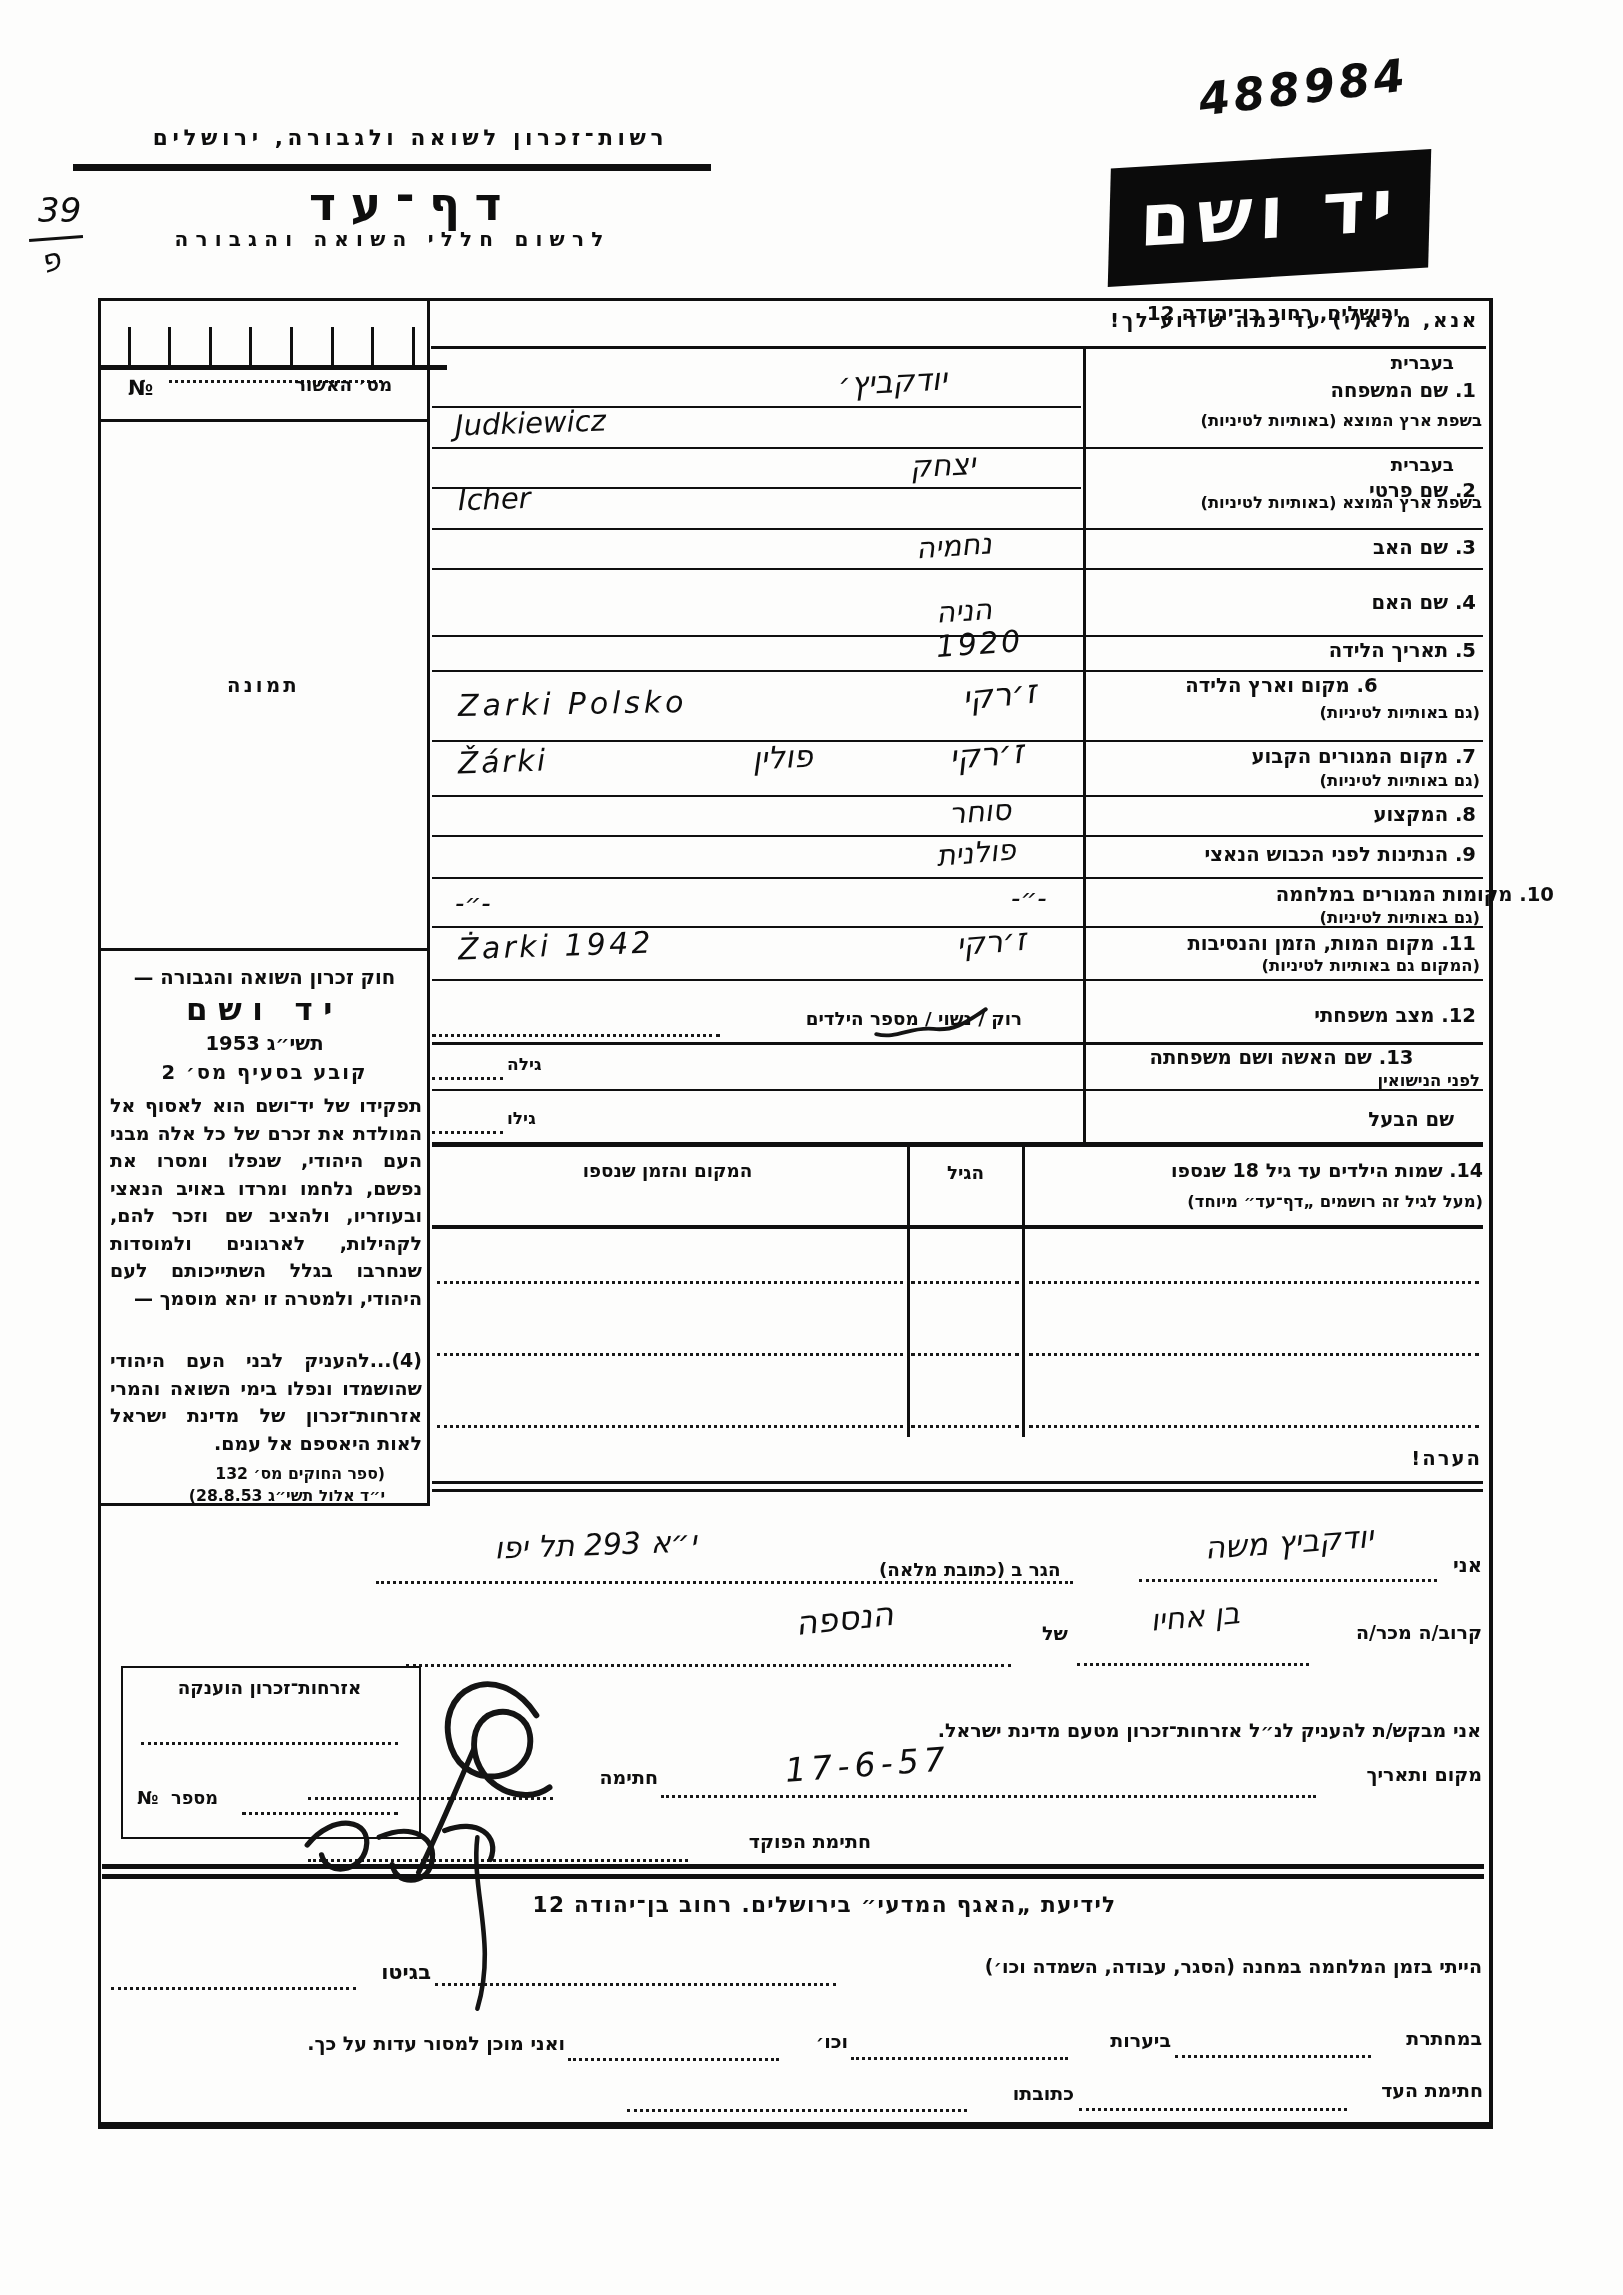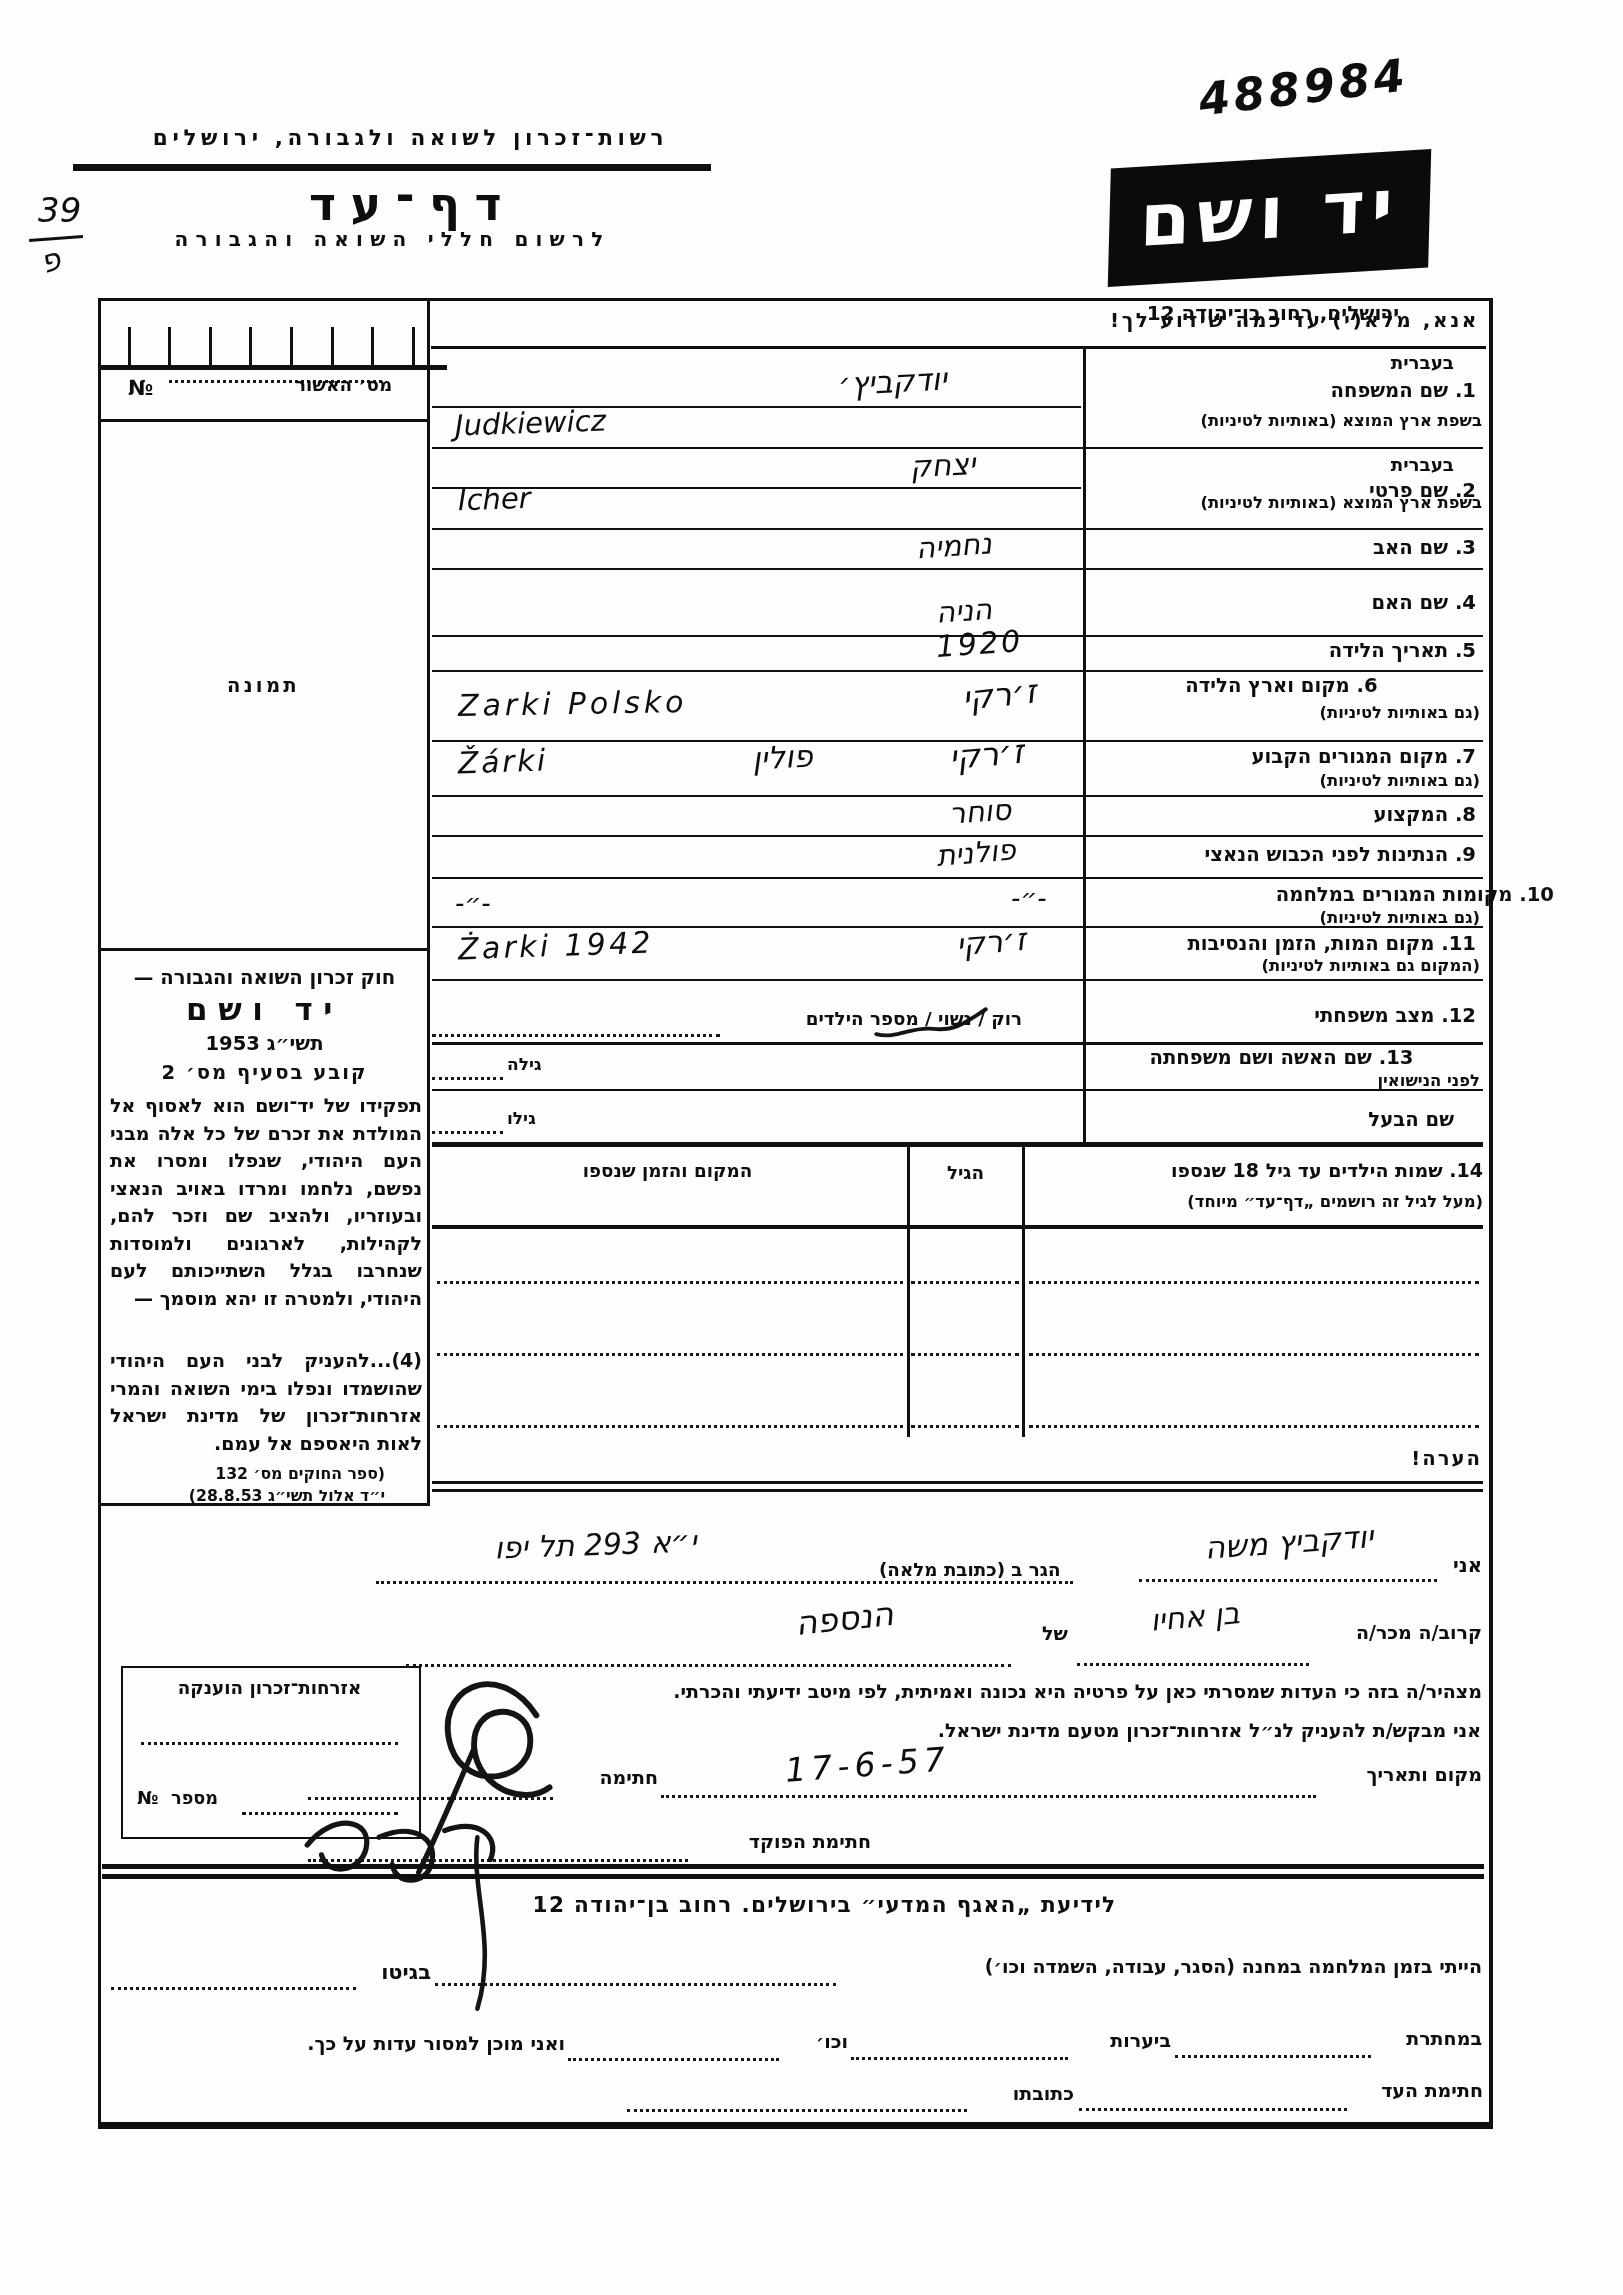--- a/index.html
+++ b/index.html
@@ -170,21 +170,20 @@
   <div class="dl" style="left:1139px;top:1579px;width:298px;"></div>
   <div class="dl" style="left:376px;top:1581px;width:697px;"></div>
 
   <div class="t b rtl" style="left:1309px;top:1622px;width:173px;font-size:19px;text-align:right;">קרוב/ה מכר/ה</div>
   <div class="t hw rtl" style="left:1087px;top:1600px;width:216px;font-size:30px;text-align:center;transform:rotate(-5deg);">בן אחיו</div>
   <div class="t b rtl" style="left:1016px;top:1623px;width:52px;font-size:19px;">של</div>
   <div class="t hw rtl" style="left:707px;top:1600px;width:275px;font-size:33px;text-align:center;transform:rotate(-6deg);">הנספה</div>
   <div class="dl" style="left:1077px;top:1663px;width:232px;"></div>
   <div class="dl" style="left:406px;top:1664px;width:605px;"></div>
 
-  <div class="t b rtl" style="left:445px;top:1681px;width:1037px;font-size:19px;text-align:right;">מצהיר/ה בזה כי העדות שמסרתי כאן על פרטיה היא נכונה ואמיתית, לפי מיטב ידיעתי והכרתי.</div>
   <div class="t b rtl" style="left:785px;top:1720px;width:696px;font-size:19px;text-align:right;">אני מבקש/ת להעניק לנ״ל אזרחות־זכרון מטעם מדינת ישראל.</div>
 
   <div class="t b rtl" style="left:1322px;top:1764px;width:160px;font-size:19px;text-align:right;">מקום ותאריך</div>
   <div class="t hw" style="left:785px;top:1746px;font-size:33px;letter-spacing:5.2px;transform:rotate(-4deg);">17-6-57</div>
   <div class="dl" style="left:661px;top:1795px;width:655px;"></div>
   <div class="t b rtl" style="left:560px;top:1767px;width:98px;font-size:19px;">חתימה</div>
   <div class="dl" style="left:308px;top:1797px;width:245px;"></div>
   <div class="t b rtl" style="left:694px;top:1831px;width:177px;font-size:19px;">חתימת הפוקד</div>
   <div class="dl" style="left:308px;top:1859px;width:380px;"></div>
 

